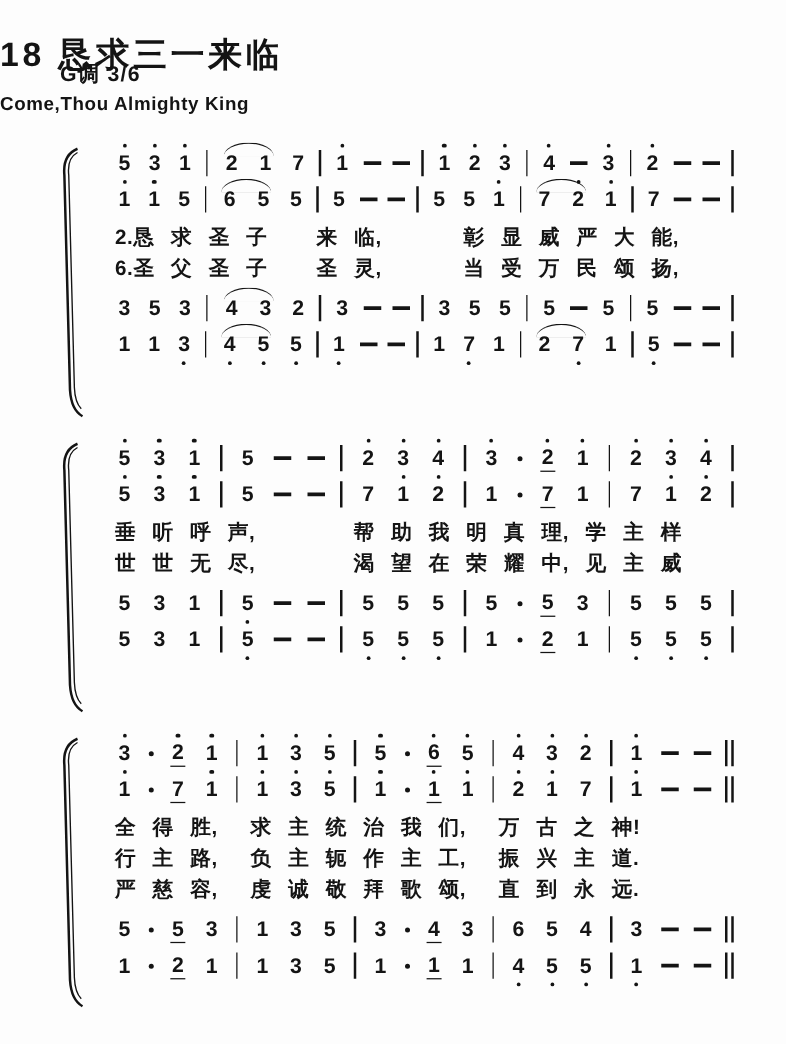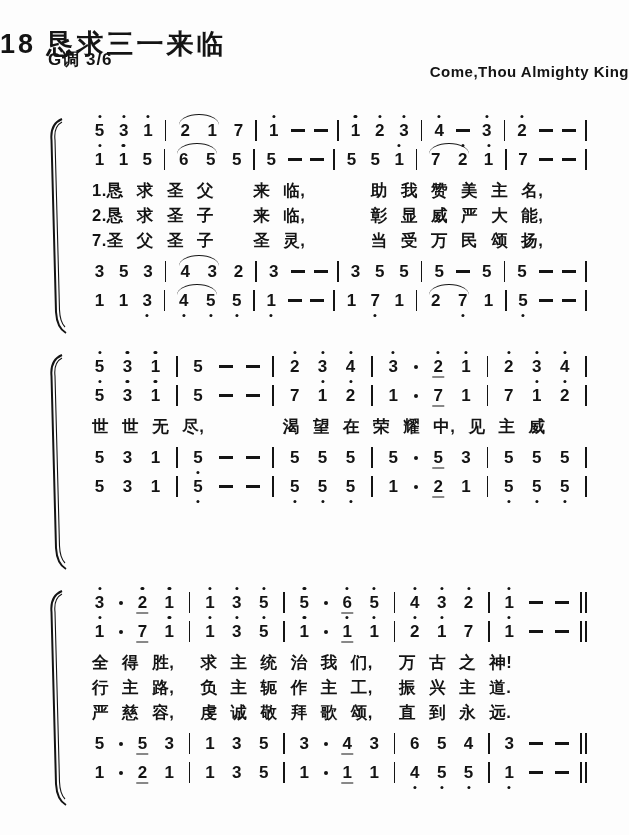--- a/index.html
+++ b/index.html
@@ -19,23 +19,23 @@
   .key-sig{
     position:absolute;left:48px;top:18px;
     font-size:17px;font-weight:700;letter-spacing:1px;
   }
   .title{
     text-align:left;
     font-size:27px;font-weight:700;letter-spacing:3px;
     line-height:1.1;
   }
   .subtitle{
-    text-align:right;
+    text-align:left;
     font-size:15px;font-weight:700;letter-spacing:0.5px;
-    margin-top:3px;
+    margin-top:15px;
   }
   
   .systems{margin-top:14px;}
   .system{
     display:flex;align-items:stretch;
     padding-left:42px;padding-right:42px;
     margin-bottom:16px;
   }
   .brace{flex:none;width:26px;margin-right:6px;}
   .brace svg{display:block;width:26px;height:100%;}
@@ -220,23 +220,22 @@
             </span>
             <span class="bar"></span>
             <span class="note">
               <span class="digit">7</span>
             </span>
             <span class="dash"></span>
             <span class="dash"></span>
             <span class="bar"></span>
           </div>
         <div class="lyrics">
-          <div class="lyric-line">1.恳 求 圣 父   来 临,     助 我 赞 美 主 名,</div>
           <div class="lyric-line">2.恳 求 圣 子   来 临,     彰 显 威 严 大 能,</div>
-          <div class="lyric-line">7.圣 父 圣 子   圣 灵,     当 受 万 民 颂 扬,</div>
+          <div class="lyric-line">6.圣 父 圣 子   圣 灵,     当 受 万 民 颂 扬,</div>
         </div>
         <div class="music-line">
             <span class="note">
               <span class="digit">3</span>
             </span>
             <span class="note">
               <span class="digit">5</span>
             </span>
             <span class="note">
               <span class="digit">3</span>
@@ -473,20 +472,21 @@
               <span class="digit">1</span>
               <span class="dot da"></span>
             </span>
             <span class="note">
               <span class="digit">2</span>
               <span class="dot da"></span>
             </span>
             <span class="bar"></span>
           </div>
         <div class="lyrics">
+          <div class="lyric-line">垂 听 呼 声,      帮 助 我 明 真 理, 学 主 样</div>
           <div class="lyric-line">世 世 无 尽,      渴 望 在 荣 耀 中, 见 主 威</div>
         </div>
         <div class="music-line">
             <span class="note">
               <span class="digit">5</span>
             </span>
             <span class="note">
               <span class="digit">3</span>
             </span>
             <span class="note">

